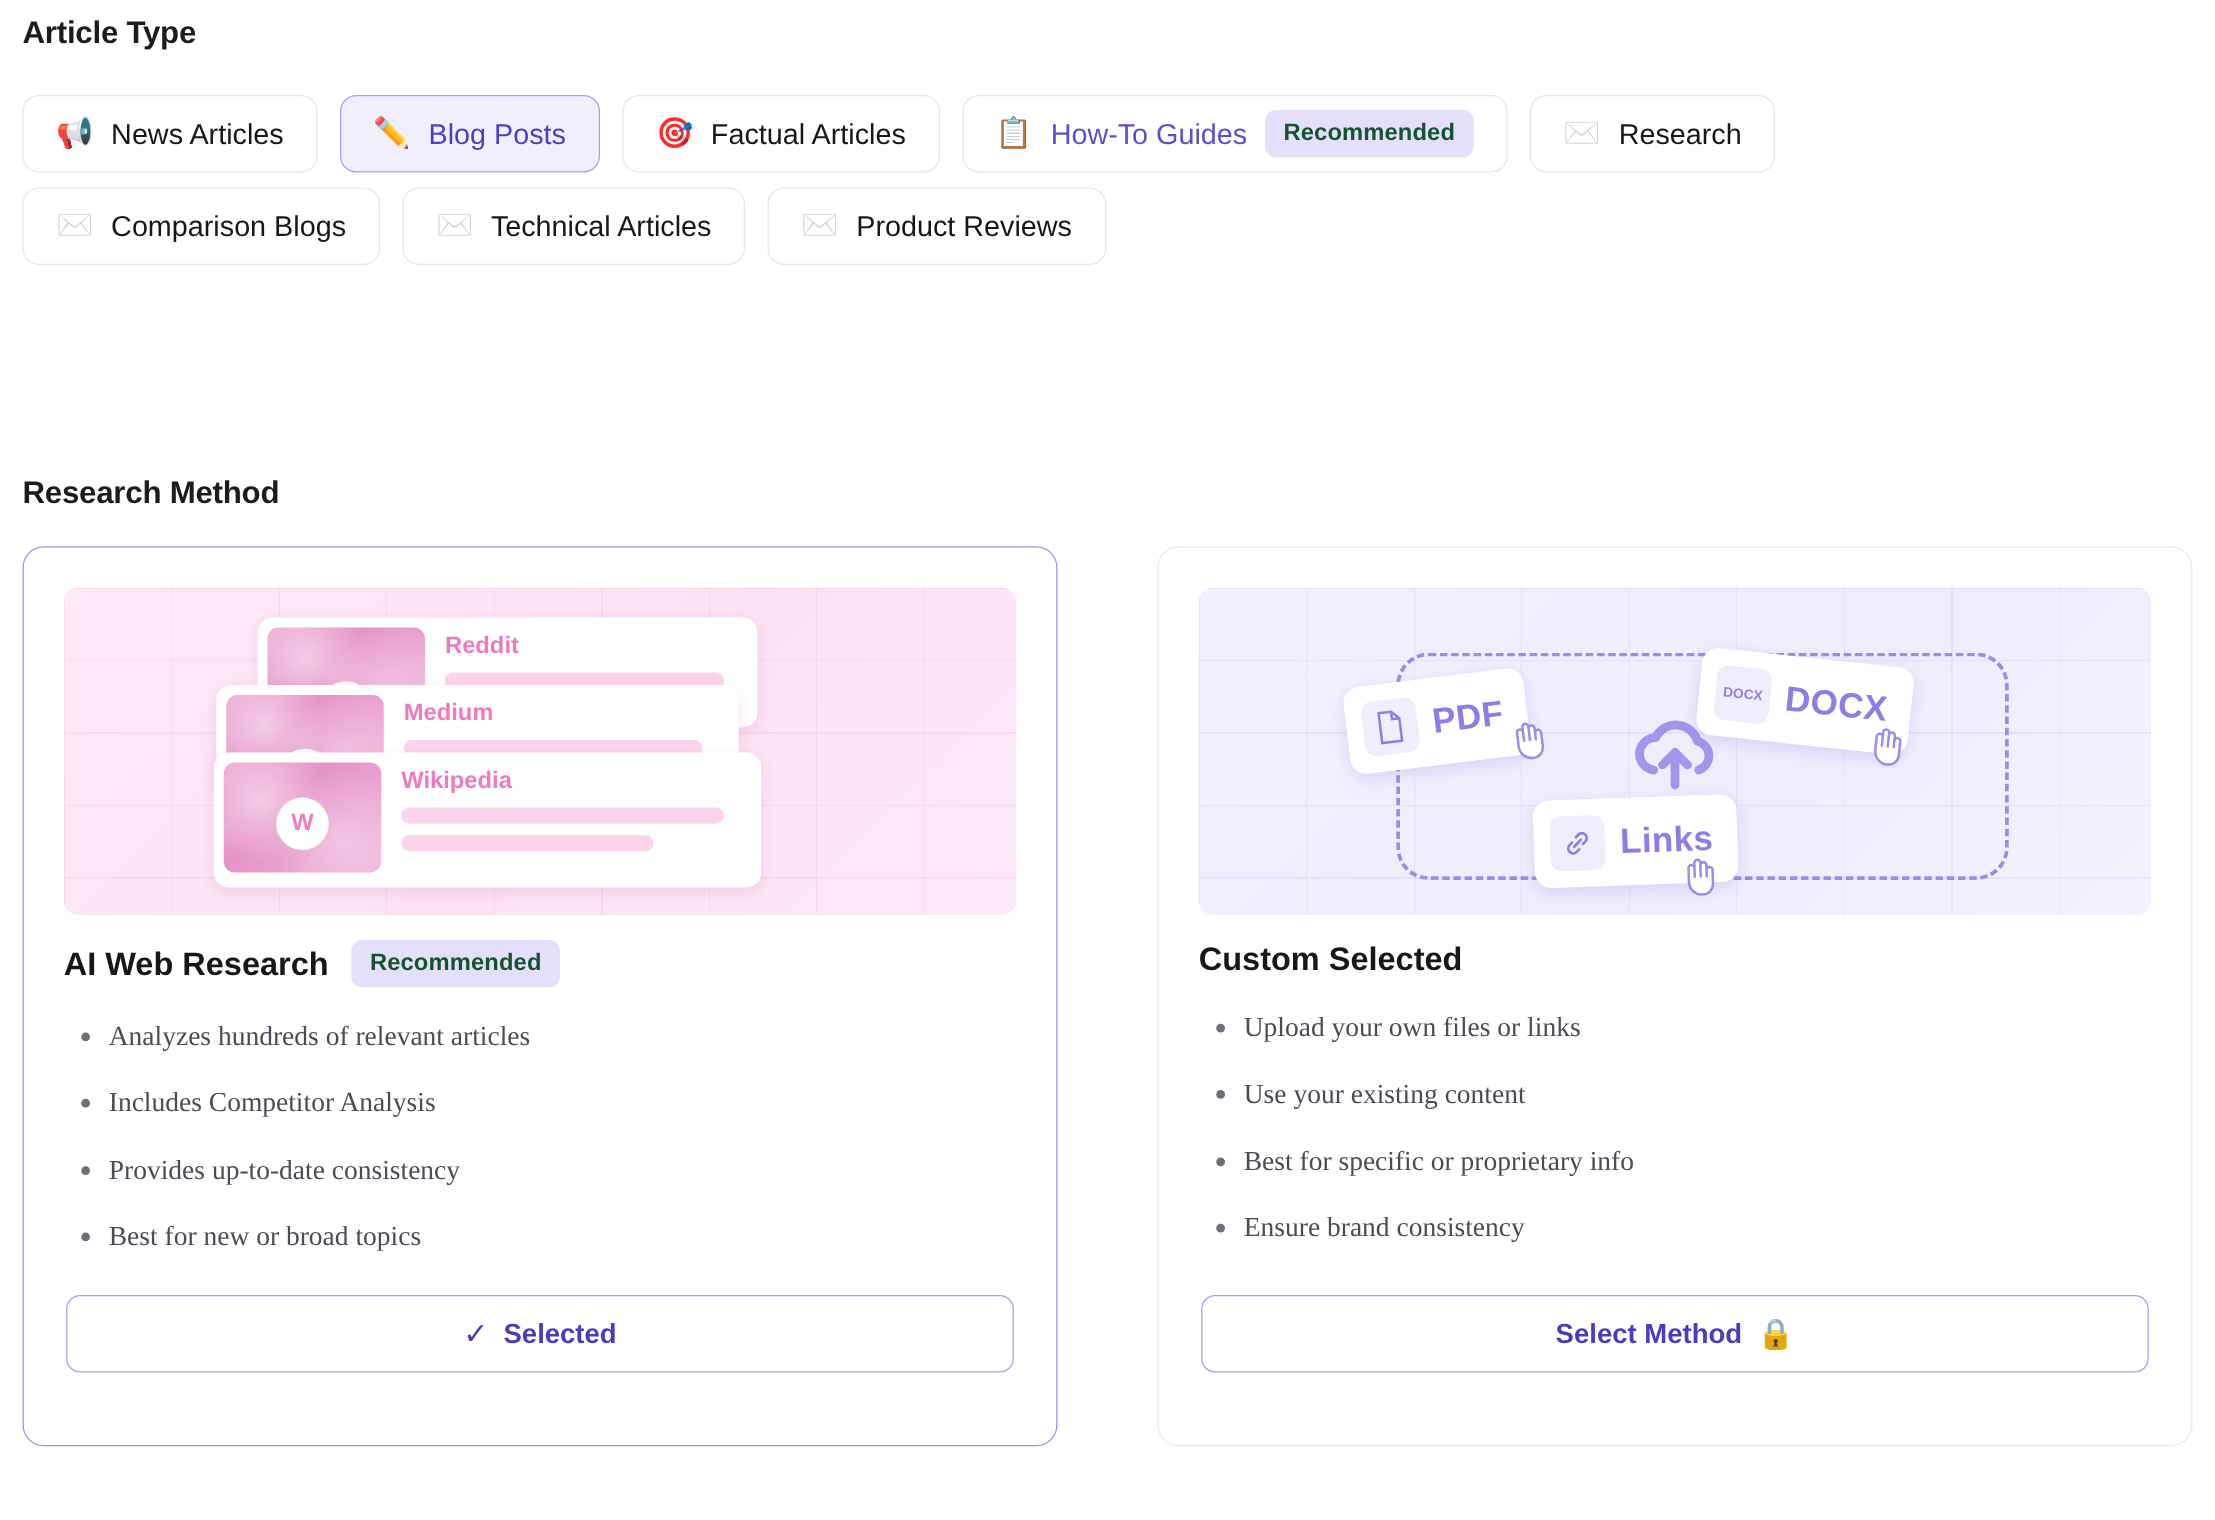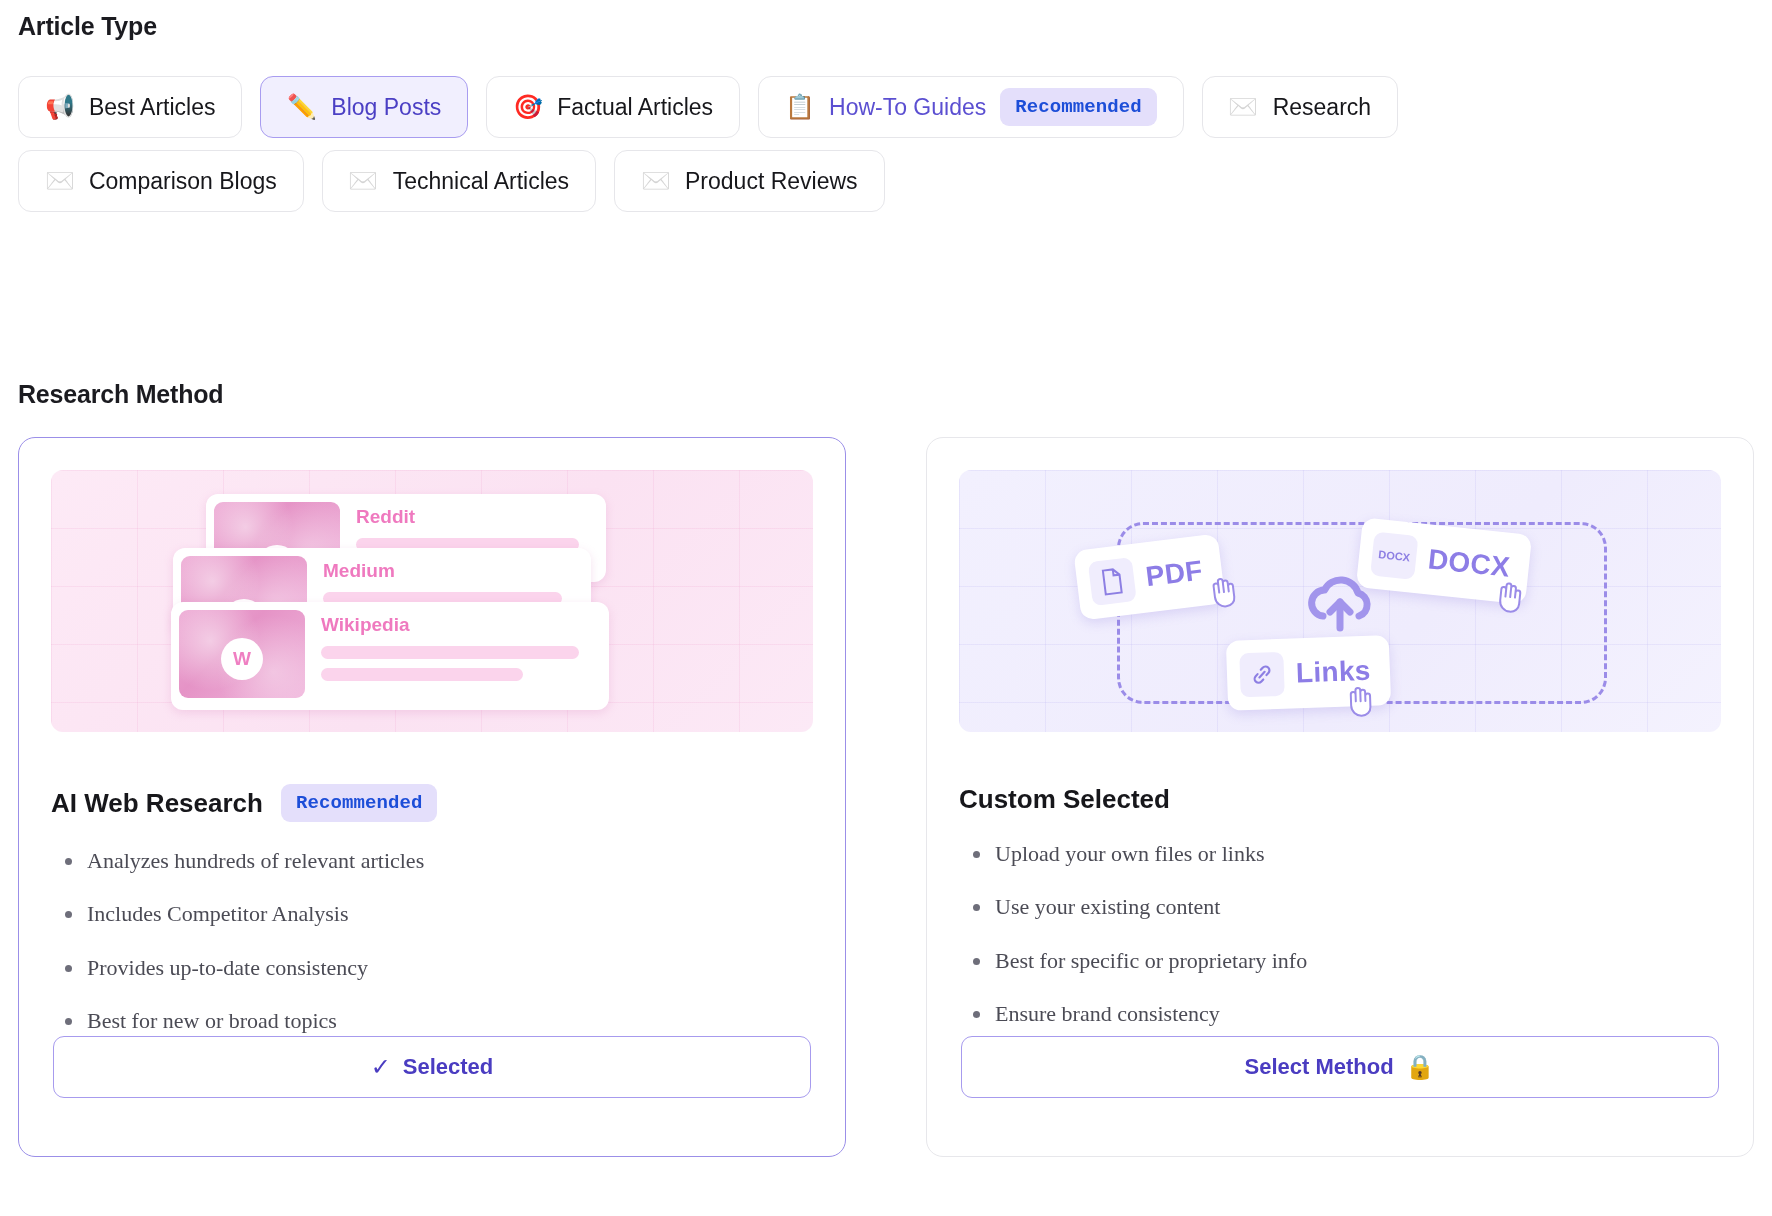--- a/index.html
+++ b/index.html
@@ -47,25 +47,24 @@
     color: #4b3fc4;
   }
   .chip.accent-label { color: #5b4fd1; }
   .badge-rec {
     display: inline-flex;
     align-items: center;
     height: 38px;
     padding: 0 15px;
     border-radius: 9px;
     background: #e4dffb;
-    color: #1d4ed8;
+    color: #14532d;
     font-size: 19px;
     font-weight: 700;
     letter-spacing: .1px;
-    font-family: Liberation Mono, monospace;
   }
 
   
   .cards { position: absolute; left: 18px; top: 437px; width: 1736px; display: flex; gap: 80px; }
   .card {
     width: 842px;
     height: 720px;
     border-radius: 17px;
     border: 1px solid #e7e7eb;
     background: #ffffff;
@@ -154,21 +153,21 @@
   .filechip .flabel { font-size: 28px; font-weight: 700; color: #8d7de6; letter-spacing: .3px; }
   .grabhand {
     position: absolute; width: 34px; height: 34px; color: #9b8ce8;
     font-size: 27px; line-height: 1;
   }
   #chip-pdf  { left: 118px; top: 72px; transform: rotate(-7deg); }
   #chip-docx { left: 400px; top: 56px; transform: rotate(6deg); }
   #chip-links{ left: 268px; top: 168px; transform: rotate(-2deg); }
 
   
-  .card-head { display: flex; align-items: center; gap: 18px; margin-top: 52px; }
+  .card-head { display: flex; align-items: center; gap: 18px; margin-top: 20px; }
   .card-title { font-size: 26px; font-weight: 700; color: #17171b; }
   .bullets { margin-top: 26px; list-style: none; font-family: Liberation Serif, serif; }
   .bullets li {
     position: relative;
     padding-left: 36px;
     font-size: 22px;
     color: #4b4b55;
     margin-bottom: 28px;
     line-height: 1.15;
   }
@@ -199,21 +198,21 @@
 
 <div class="page">
 
   <h2 class="section-title" id="article-type-title">Article Type</h2>
 
   <div class="chip-rows">
 
     <div class="chip-row">
       <button class="chip">
         <span class="emoji">📢</span>
-        <span>Best Articles</span>
+        <span>News Articles</span>
       </button>
 
       <button class="chip selected">
         <span class="emoji">✏️</span>
         <span>Blog Posts</span>
       </button>
 
       <button class="chip">
         <span class="emoji">🎯</span>
         <span>Factual Articles</span>

